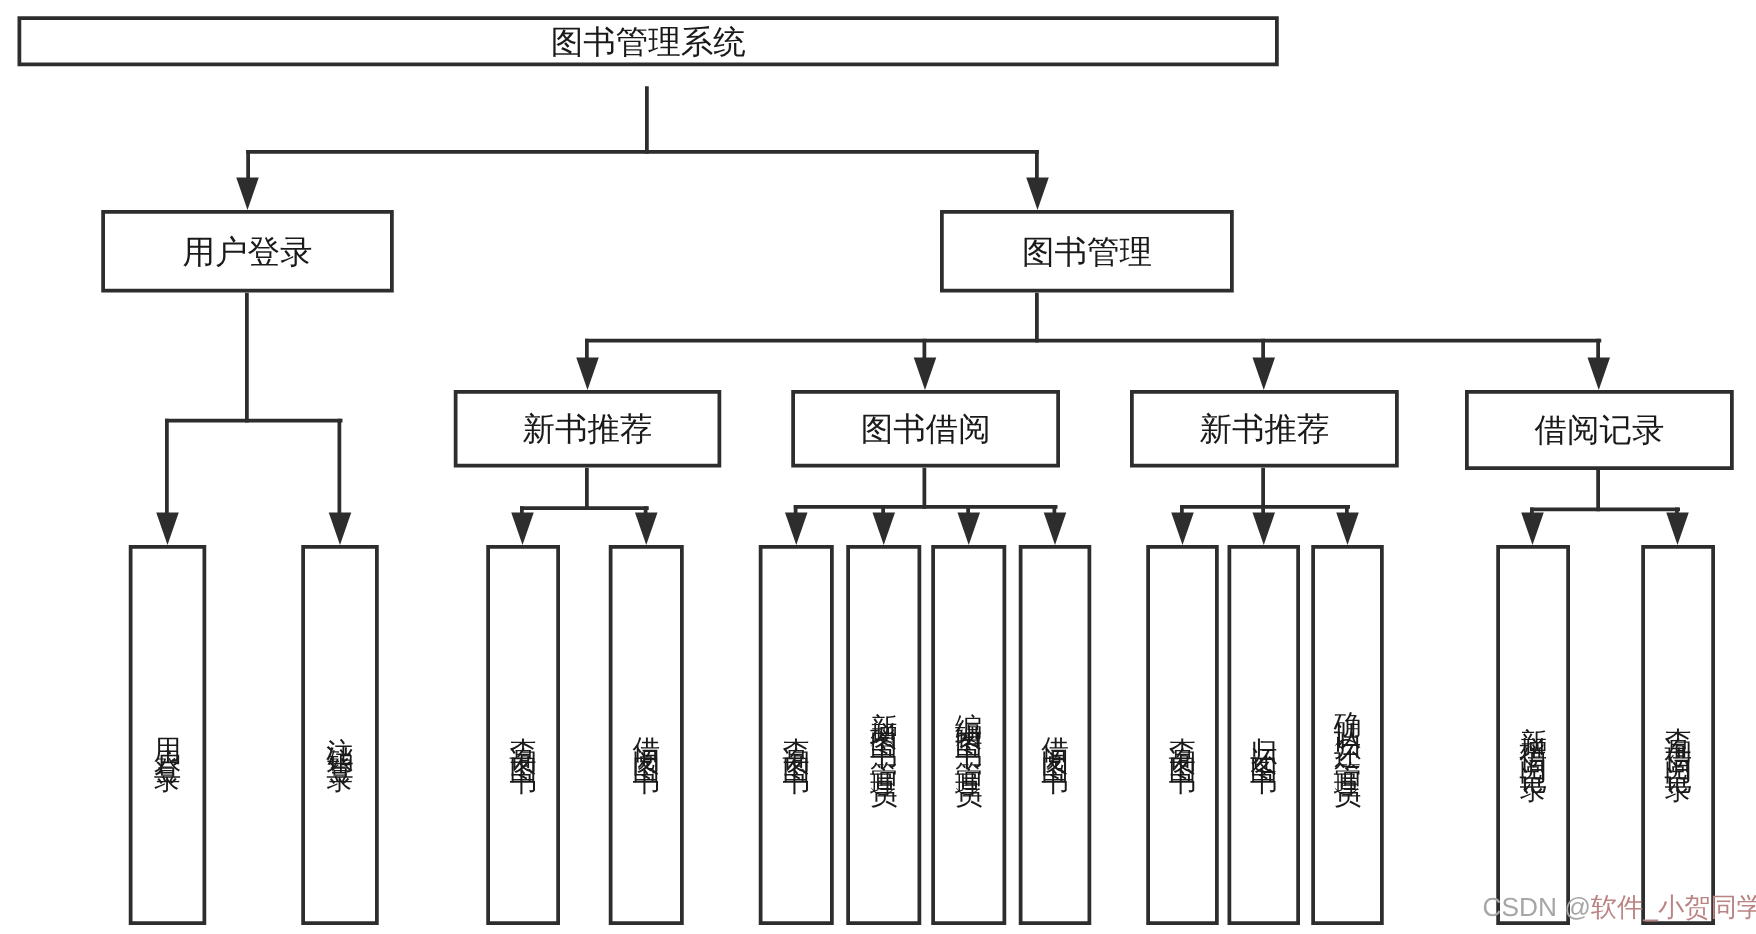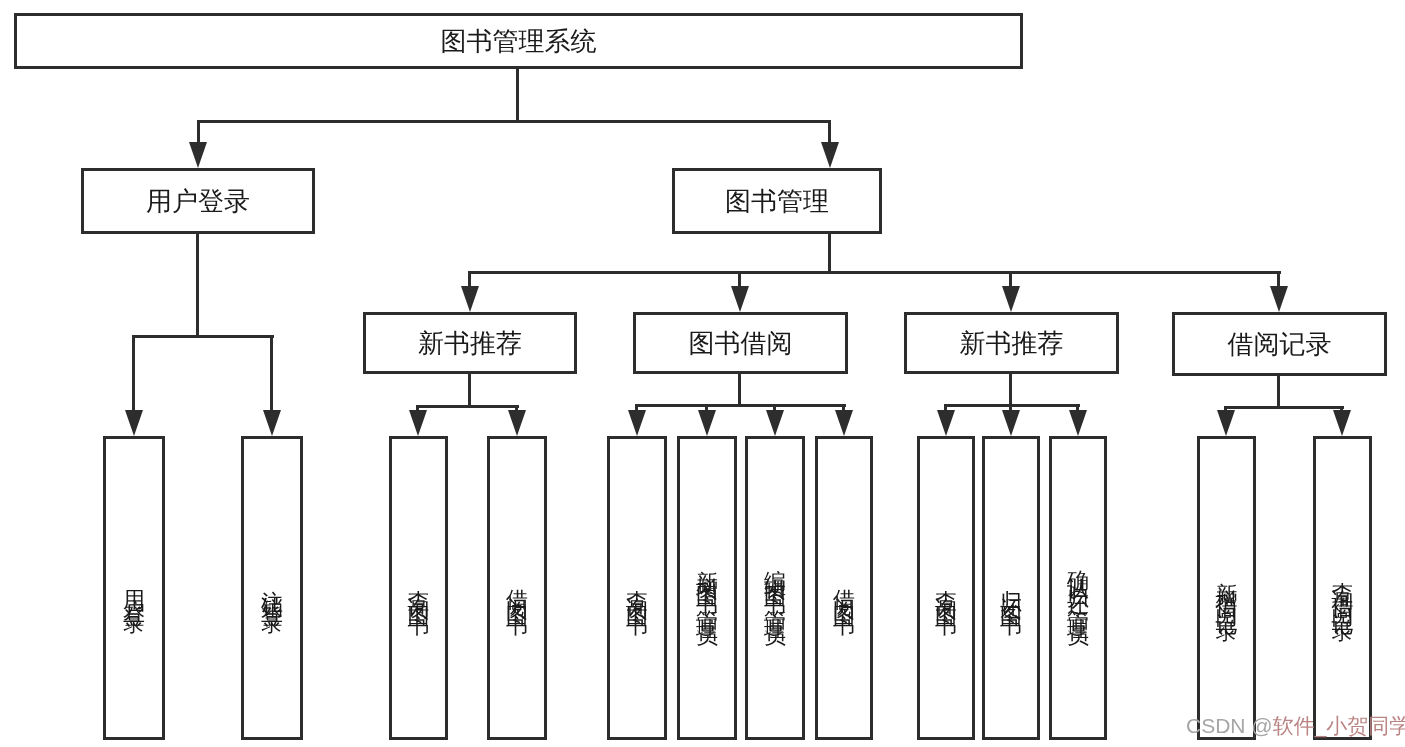--- a/index.html
+++ b/index.html
@@ -118,28 +118,28 @@
   <div class="arrow" style="left:628px;top:410px"></div>
   <div class="arrow" style="left:698px;top:410px"></div>
   <div class="arrow" style="left:766px;top:410px"></div>
   <div class="arrow" style="left:835px;top:410px"></div>
   <div class="arrow" style="left:937px;top:410px"></div>
   <div class="arrow" style="left:1002px;top:410px"></div>
   <div class="arrow" style="left:1069px;top:410px"></div>
   <div class="arrow" style="left:1217px;top:410px"></div>
   <div class="arrow" style="left:1333px;top:410px"></div>
 
-  <div class="box" style="left:14px;top:13px;width:1009px;height:56px">
+  <div class="box" style="left:14px;top:13px;width:1009px;height:40px">
     <span>图书管理系统</span>
   </div>
 
   <div class="box" style="left:81px;top:168px;width:234px;height:66px">
     <span>用户登录</span>
   </div>
-  <div class="box" style="left:672px;top:168px;width:210px;height:66px">
+  <div class="box" style="left:752px;top:168px;width:235px;height:66px">
     <span>图书管理</span>
   </div>
 
   <div class="box" style="left:633px;top:312px;width:215px;height:62px">
     <span>图书借阅</span>
   </div>
   <div class="box" style="left:363px;top:312px;width:214px;height:62px">
     <span>新书推荐</span>
   </div>
   <div class="box" style="left:904px;top:312px;width:215px;height:62px">

